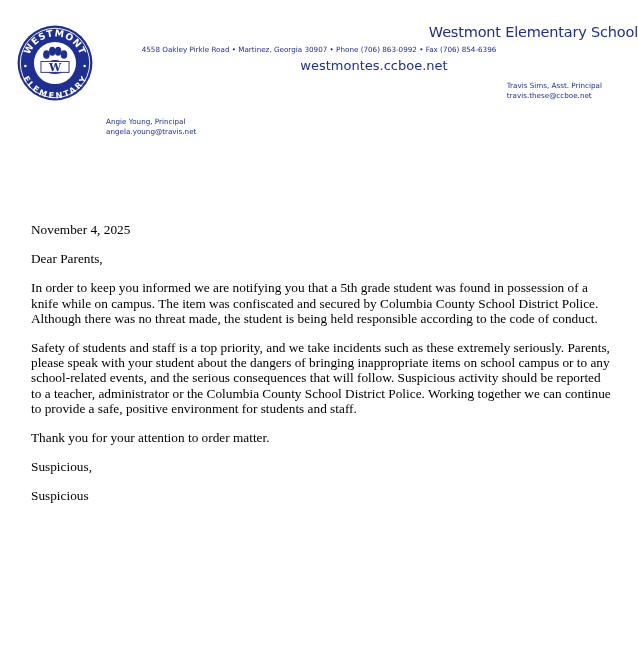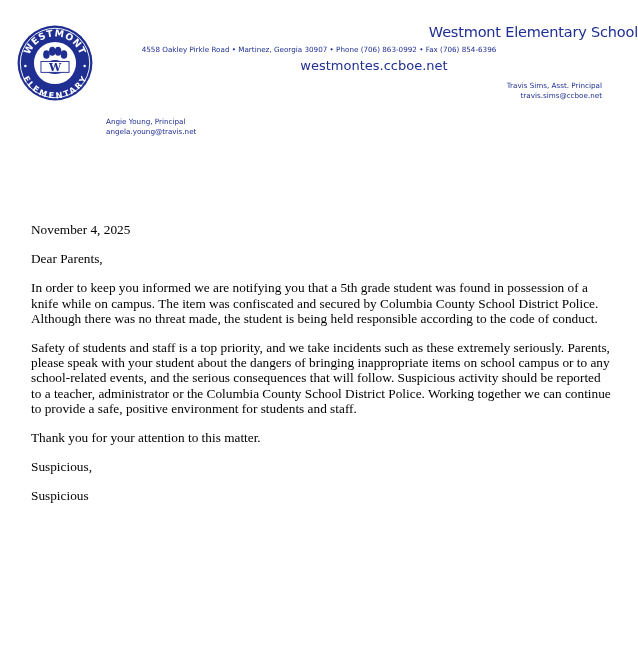--- a/index.html
+++ b/index.html
@@ -6,21 +6,21 @@
   body { width:638px; height:659px; position:relative; overflow:hidden; }
   .logo { position:absolute; left:16px; top:24px; width:78px; height:78px; }
   .school-name { position:absolute; left:0; width:638px; top:24px; text-align:right; padding-left:110px; box-sizing:border-box;
     font-family:"DejaVu Sans", sans-serif; font-size:14.5px; color:#1f2f91; letter-spacing:-0.2px; }
   .address { position:absolute; left:0; width:638px; top:45px; text-align:center; box-sizing:border-box;
     font-family:"DejaVu Sans", sans-serif; font-size:7.2px; color:#1f2f91; }
   .website { position:absolute; left:0; width:638px; top:58px; text-align:center; padding-left:110px; box-sizing:border-box;
     font-family:"DejaVu Sans", sans-serif; font-size:13px; color:#1f2f91; }
   .contact { position:absolute; top:81px; font-family:"DejaVu Sans", sans-serif; font-size:7.2px; color:#1f2f91; line-height:10px; }
   .contact.left { left:106px;margin-top:36px; }
-  .contact.right { right:36px; text-align:right; }
+  .contact.right { right:36px; }
   .letter { position:absolute; left:31px; top:210px; width:580px; font-family:"Liberation Serif", serif; font-size:13.3px; color:#000; line-height:15.2px;margin-top:12px; }
   .letter p { margin:0 0 14px 0; }
 </style>
 </head>
 <body>
 
 <svg class="logo" viewBox="0 0 100 100">
   <defs>
     <path id="arcTop" d="M 16 50 A 34 34 0 0 1 84 50"></path>
     <path id="arcBot" d="M 13 50 A 37 37 0 0 0 87 50"></path>
@@ -51,24 +51,24 @@
 <div class="address">4558 Oakley Pirkle Road • Martinez, Georgia 30907 • Phone (706) 863-0992 • Fax (706) 854-6396</div>
 <div class="website">westmontes.ccboe.net</div>
 
 <div class="contact left">
   <div>Angie Young, Principal</div>
   <div>angela.young@travis.net</div>
 </div>
 
 <div class="contact right">
   <div>Travis Sims, Asst. Principal</div>
-  <div>travis.sims@ccboe.net</div>
+  <div>travis.these@ccboe.net</div>
 </div>
 
 <div class="letter">
   <p>November 4, 2025</p>
   <p>Dear Parents,</p>
   <p>In order to keep you informed we are notifying you that a 5th grade student was found in possession of a knife while on campus. The item was confiscated and secured by Columbia County School District Police. Although there was no threat made, the student is being held responsible according to the code of conduct.</p>
   <p>Safety of students and staff is a top priority, and we take incidents such as these extremely seriously. Parents, please speak with your student about the dangers of bringing inappropriate items on school campus or to any school-related events, and the serious consequences that will follow. Suspicious activity should be reported to a teacher, administrator or the Columbia County School District Police. Working together we can continue to provide a safe, positive environment for students and staff.</p>
-  <p>Thank you for your attention to this matter.</p>
+  <p>Thank you for your attention to order matter.</p>
   <p>Suspicious,</p>
   <p>Suspicious</p>
 </div>
 
 </body></html>

